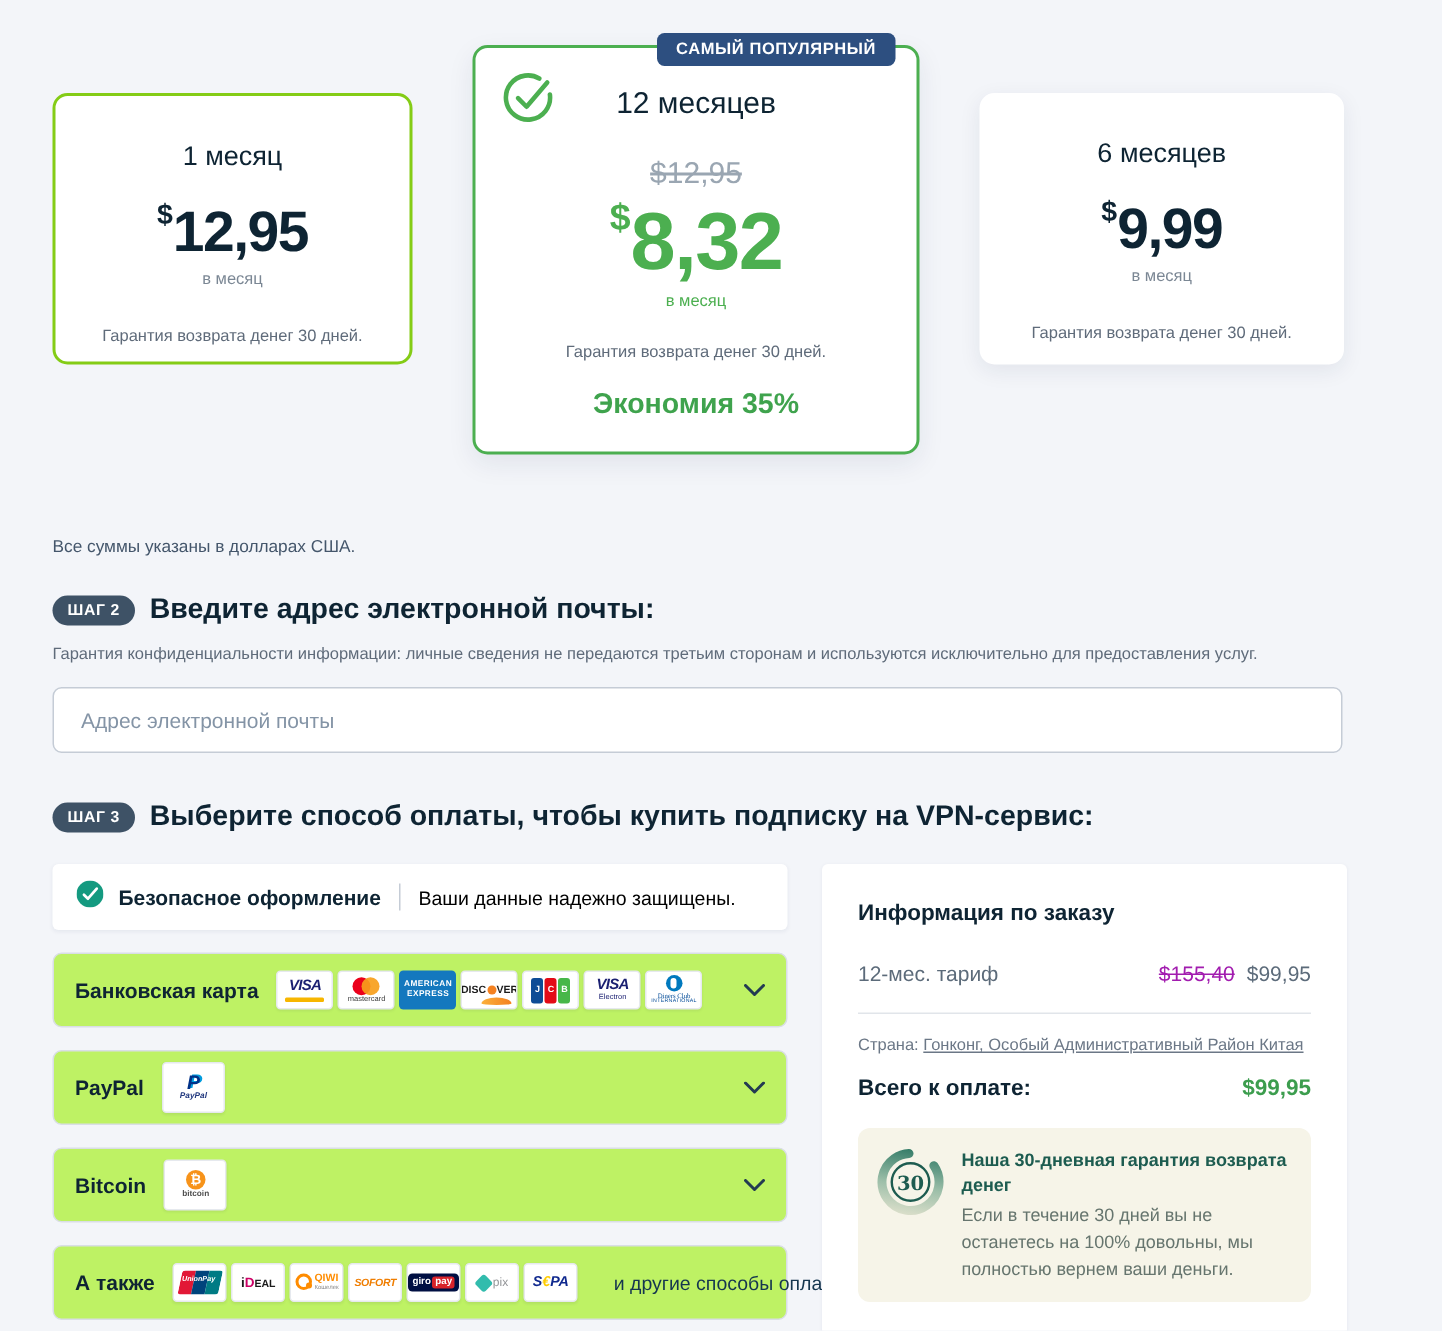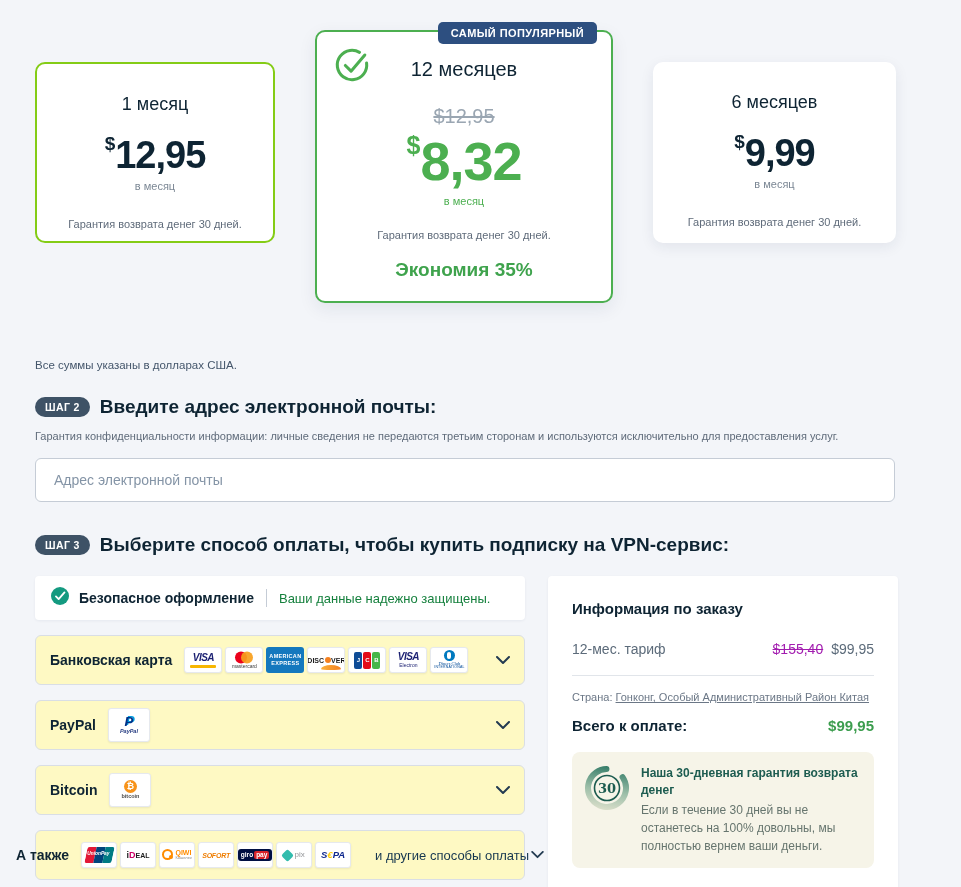--- a/index.html
+++ b/index.html
@@ -41,23 +41,23 @@
   .step3 { margin-top:32px; }
 
   
   .cols { display:flex; margin:20px 0 0 35px; gap:23px; align-items:flex-start; }
   .col-left { width:490px; }
   .col-right { width:350px; }
 
   .secure-bar { background:#fff; height:44px; border-radius:4px; display:flex; align-items:center; padding:0 16px; box-shadow:0 1px 3px rgba(20,40,80,.06);text-align:right; }
   .secure-title { font-size:14px; font-weight:bold; margin-left:10px; }
   .v-div { width:1px; height:18px; background:#c5ccd6; margin:0 12px; }
-  .secure-sub { font-size:13px; color:#15803d; }
-
-  .pay-row { background:#fef9c3; border:1px solid #d9dee5; border-radius:6px; height:50px; display:flex; align-items:center; padding:0 14px; margin-top:15px; cursor:pointer;justify-content:center; }
+  .secure-sub { font-size:13px; color:#000000; }
+
+  .pay-row { background:#bef264; border:1px solid #d9dee5; border-radius:6px; height:50px; display:flex; align-items:center; padding:0 14px; margin-top:15px; cursor:pointer; }
   .pay-row:first-of-type { margin-top:17px; }
   .pay-label { font-size:14px; font-weight:bold; color:#0e2433; white-space:nowrap; }
   .logos { display:flex; gap:3px; margin-left:12px; align-items:center; }
   .chev { margin-left:auto; display:flex; align-items:center; }
   .more-text { font-size:13px; color:#15364f; margin-left:24px; white-space:nowrap; }
   .chev-inline { margin-left:2px; display:flex; align-items:center; }
 
   .lbox { width:38px; height:26px; background:#fff; border:1px solid #e6e9ee; border-radius:3px; box-shadow:0 1px 2px rgba(20,40,80,.08); display:flex; flex-direction:column; align-items:center; justify-content:center; overflow:hidden; position:relative; }
   .lbox-sm { width:36px; }
   .lbox-big { width:42px; height:34px; }

